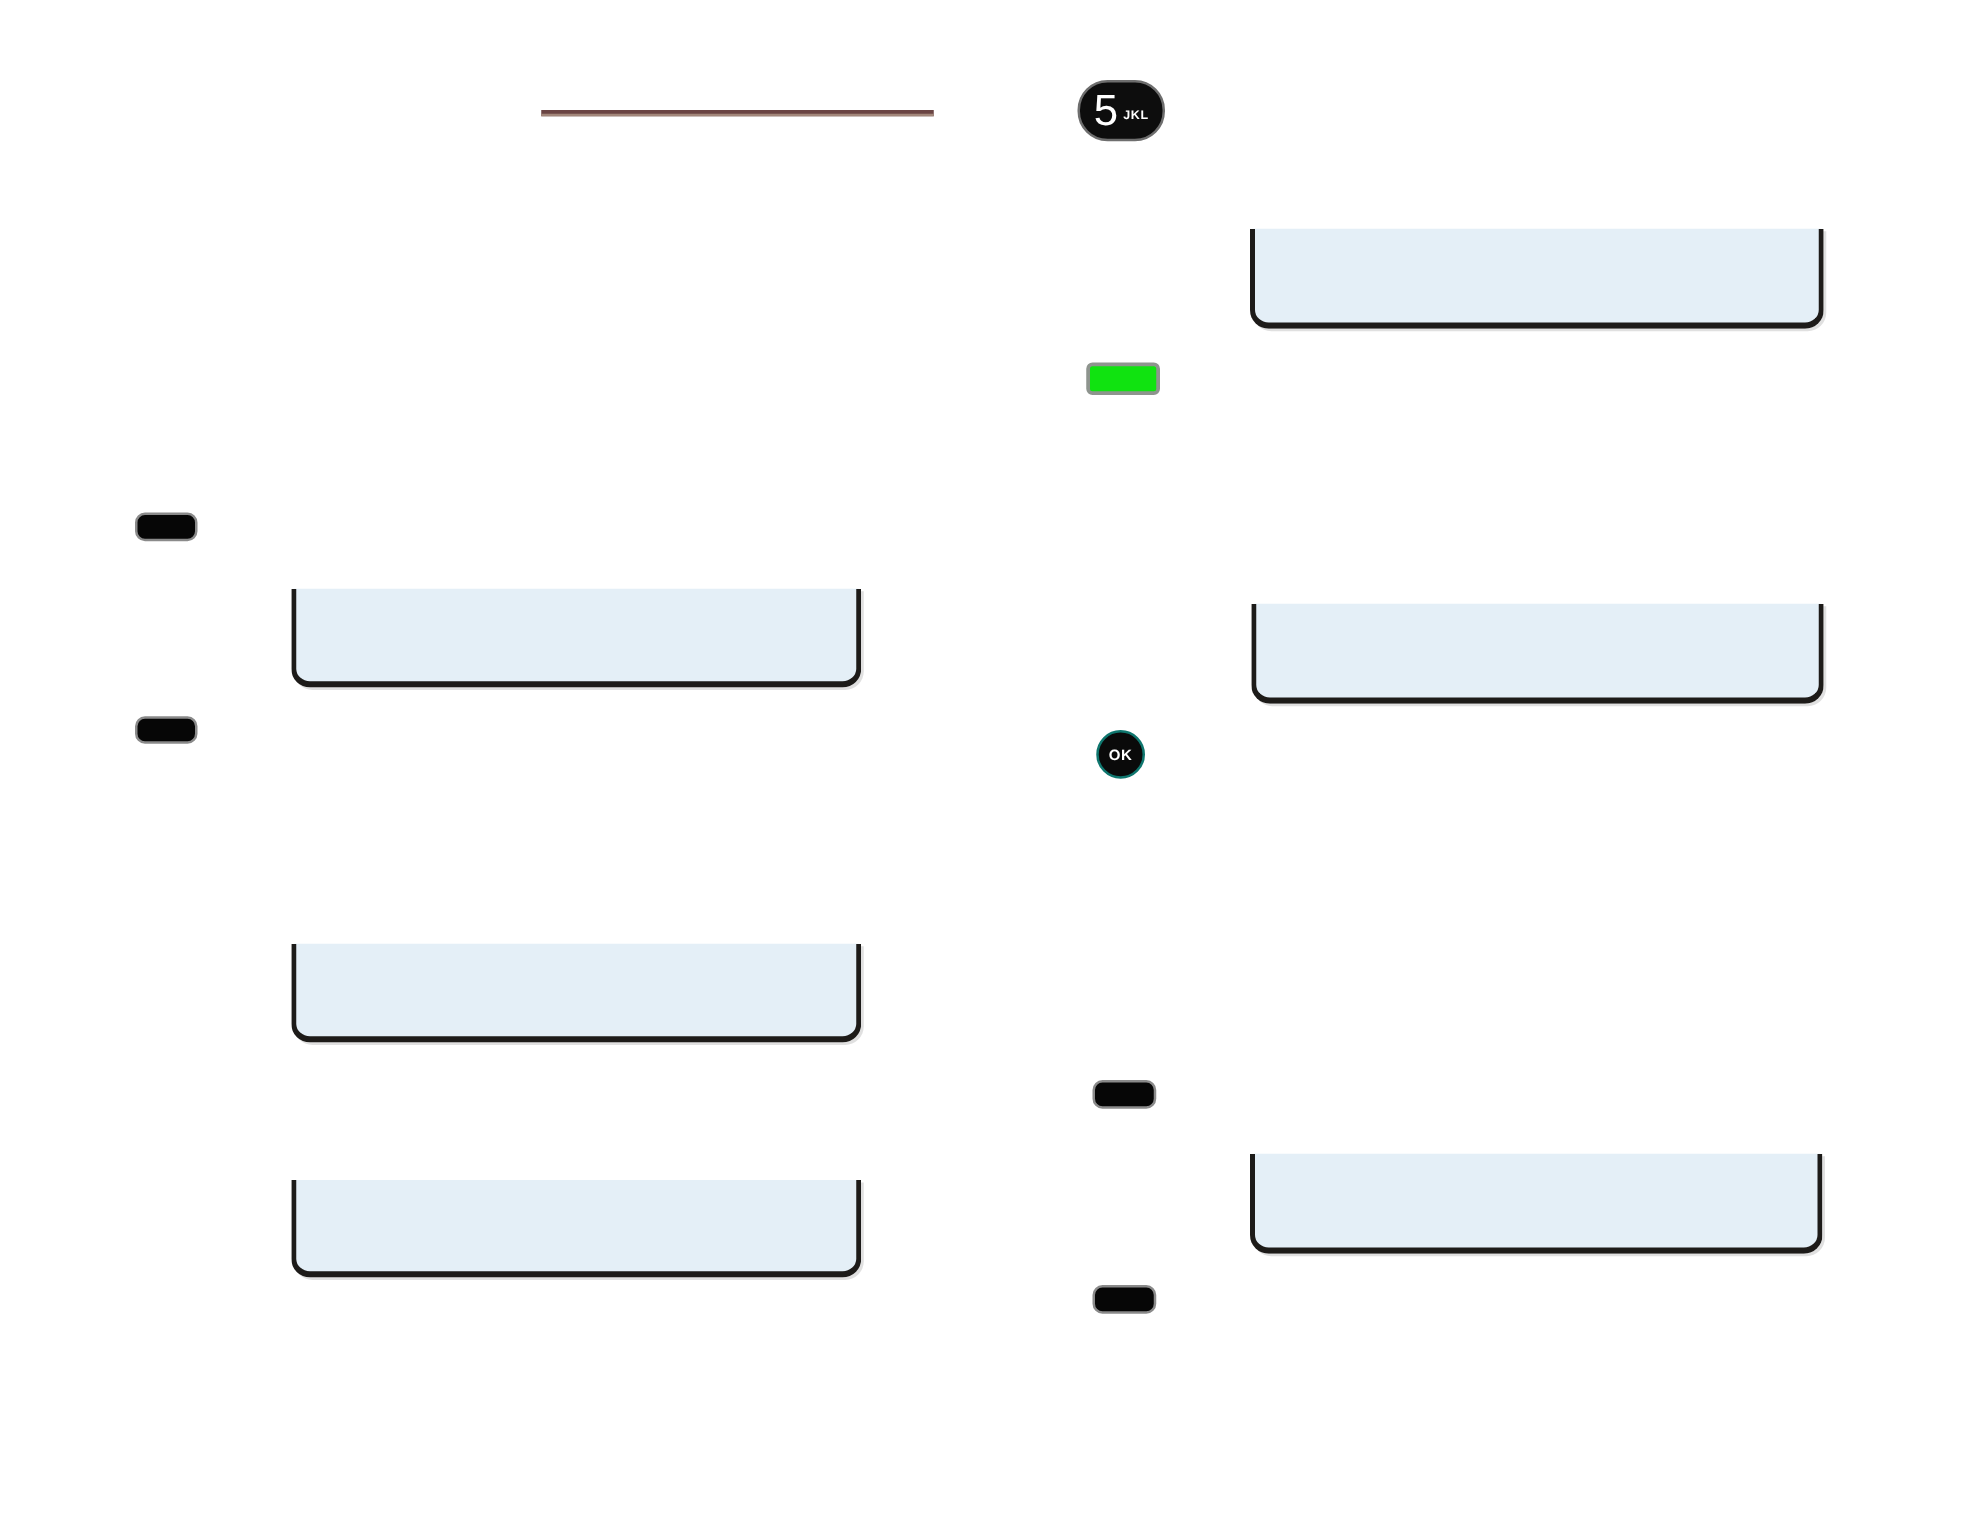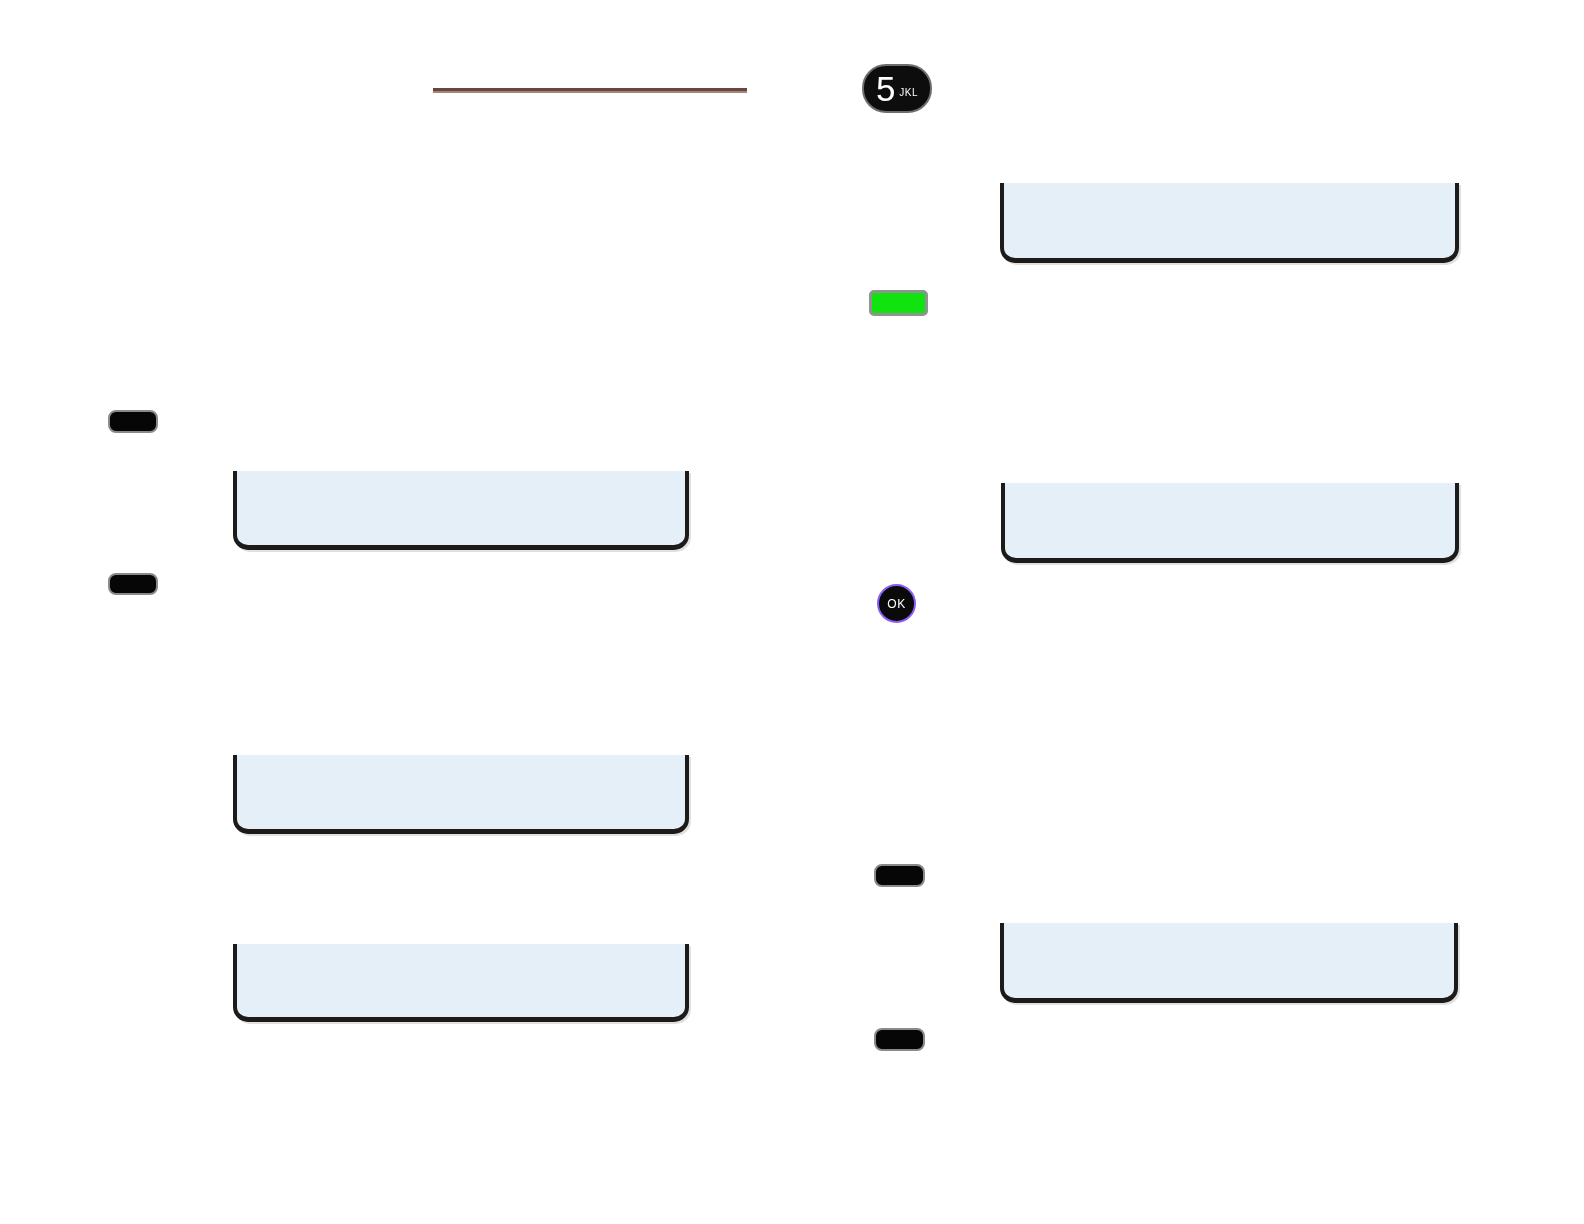--- a/index.html
+++ b/index.html
@@ -47,48 +47,48 @@
     background: #0d0d0d;
     border: 2px solid #6e6e6e;
     border-radius: 24px;
     box-sizing: border-box;
     display: flex;
     align-items: center;
     justify-content: center;
     color: #ffffff;
   }
   .key5 .digit  { font-size: 35px; font-weight: 400; line-height: 1; }
-  .key5 .letters{ font-size: 10px; font-weight: 400; margin-left: 4px; margin-top: 7px; letter-spacing: 0.5px; }
+  .key5 .letters{ font-size: 10px; font-weight: 700; margin-left: 4px; margin-top: 7px; letter-spacing: 0.5px; }
 
   
   .green-key {
     position: absolute;
     left: 869px; top: 290px;
     width: 59px; height: 26px;
     background: #10e310;
     border: 3px solid #8e948e;
     border-radius: 5px;
     box-sizing: border-box;
   }
 
   
   .ok-key {
     position: absolute;
     left: 877px; top: 584px;
     width: 39px; height: 39px;
     background: #0a0a0a;
-    border: 2px solid #8b5cf6;
+    border: 2px solid #0f766e;
     border-radius: 50%;
     box-sizing: border-box;
     display: flex;
     align-items: center;
     justify-content: center;
     color: #ffffff;
     font-size: 12px;
-    font-weight: 400;
+    font-weight: 700;
     letter-spacing: 0.5px;
   }
 
   
   .soft-key {
     position: absolute;
     background: #060606;
     border: 2px solid #8a8a8a;
     border-radius: 8px;
     box-sizing: border-box;

